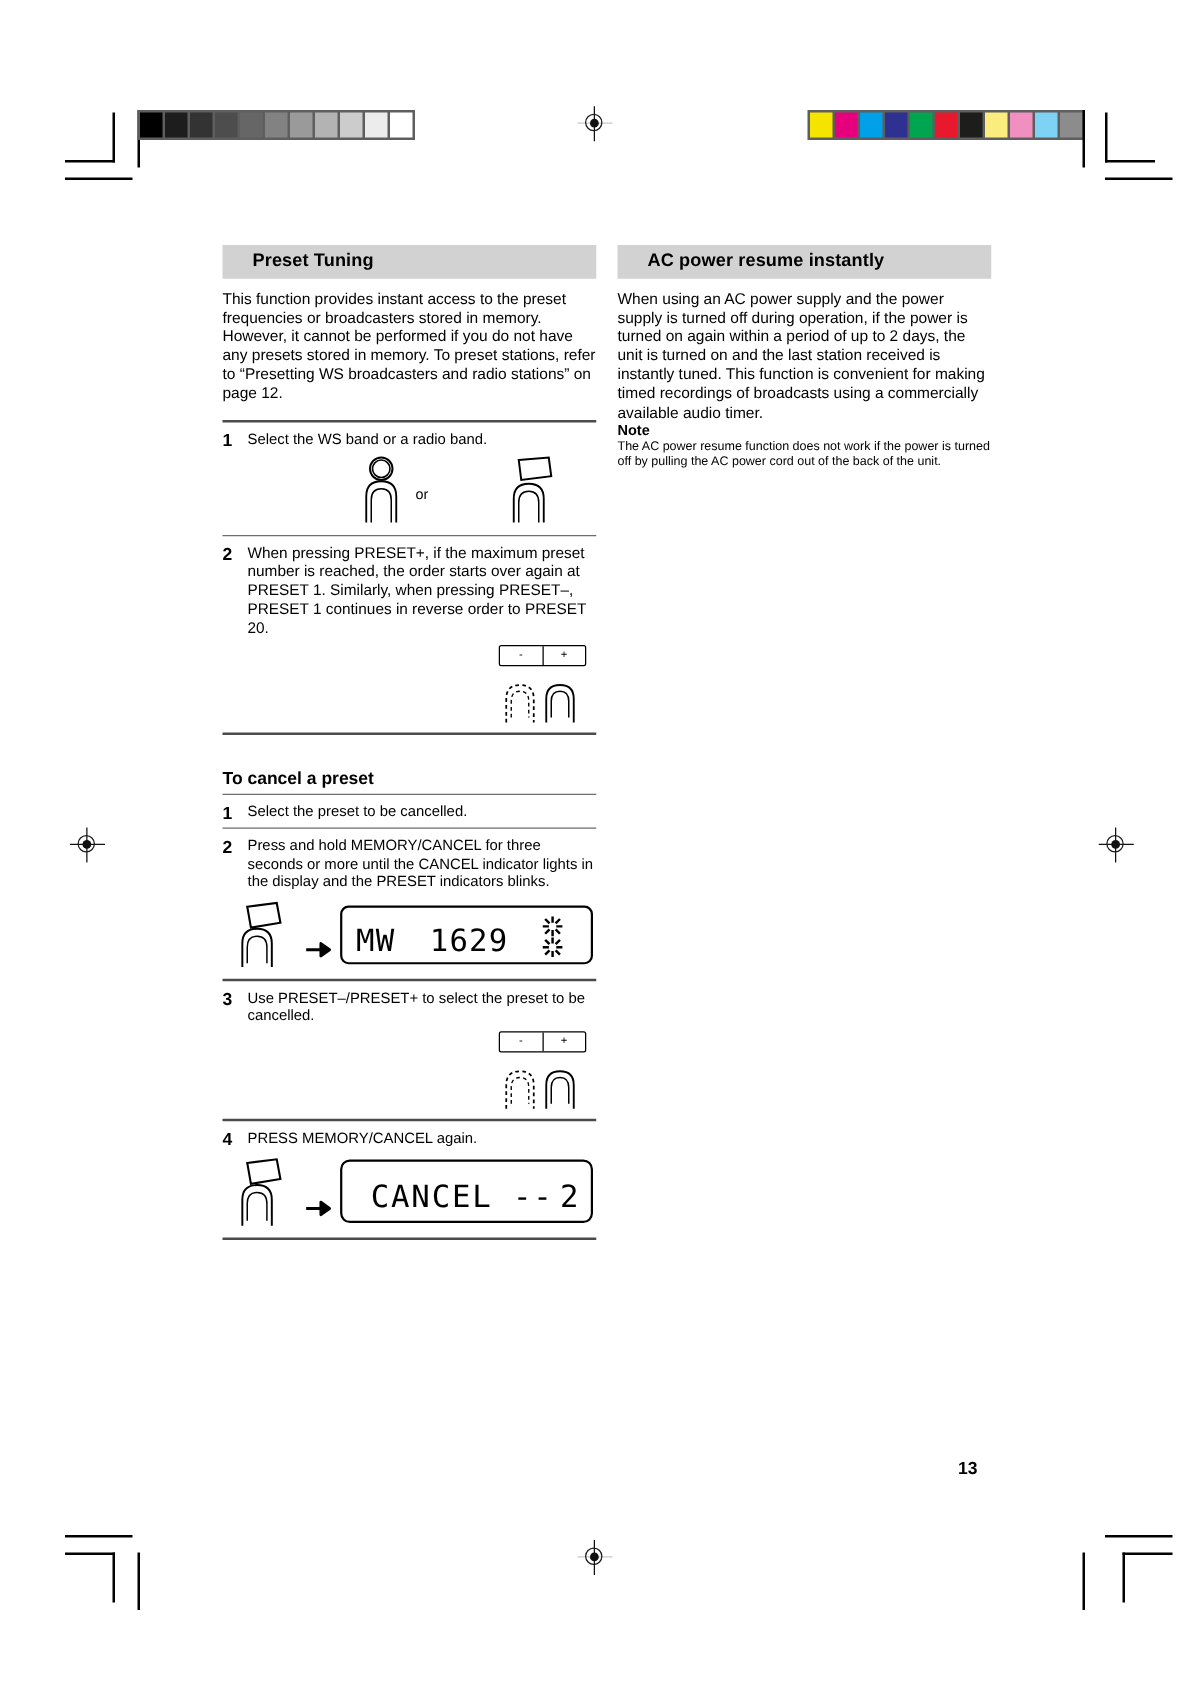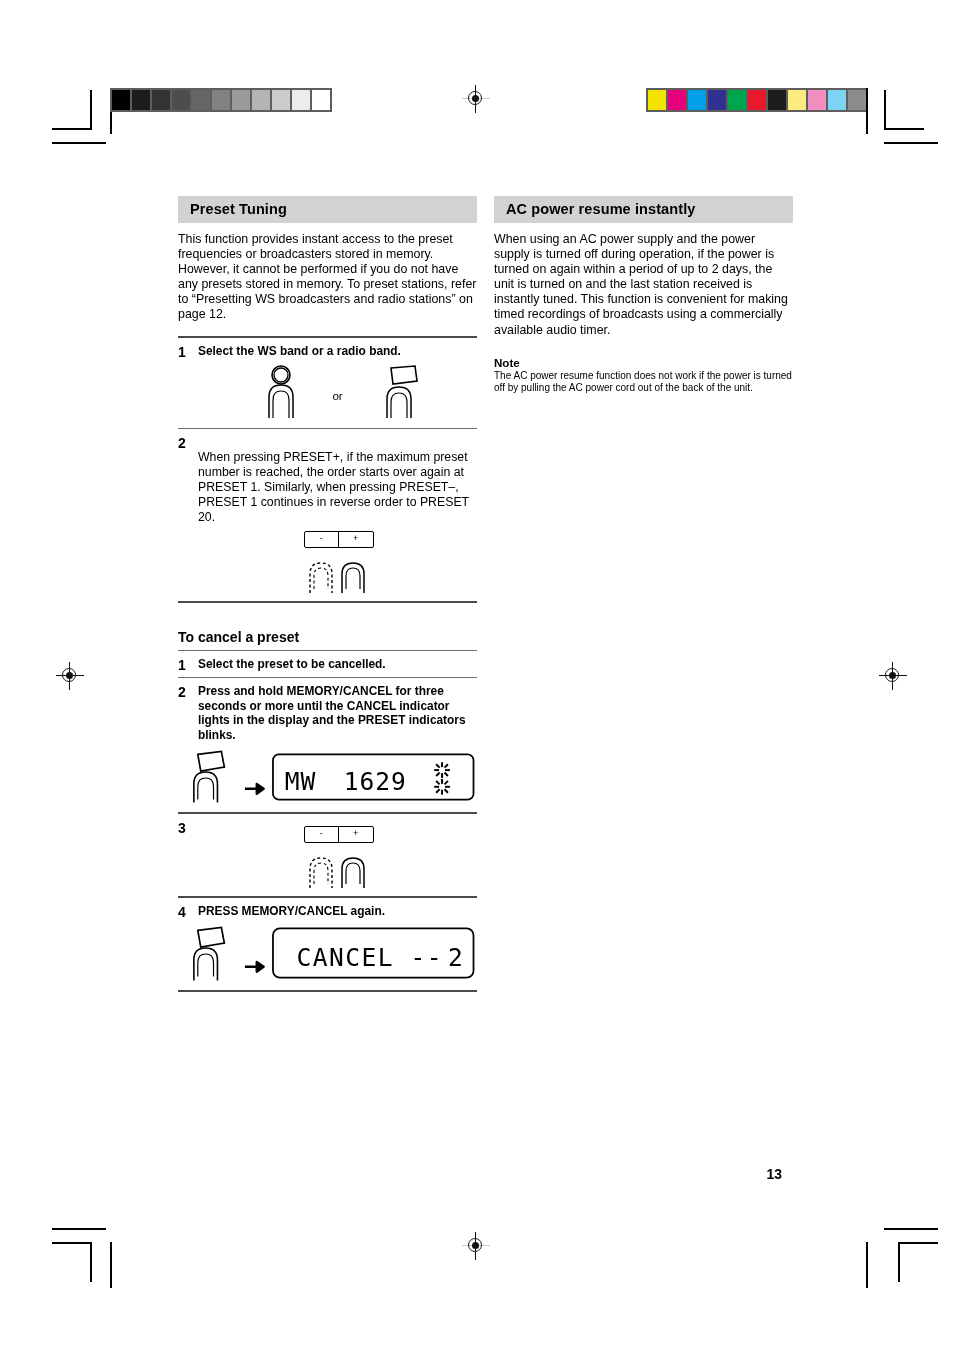--- a/index.html
+++ b/index.html
@@ -80,34 +80,33 @@
     position: absolute;
     width: 299px;
   }
   .col-left  { left: 178px; top: 196px; }
   .col-right { left: 494px; top: 196px; }
 
   .section-head {
     background: #d2d2d2;
     font-size: 14.5px;
     font-weight: bold;
-    padding: 5px 12px 6px 12px;
+    padding: 5px 12px 6px 24px;
     letter-spacing: 0.1px;
   }
 
   .body-text {
     font-size: 12.4px;
     line-height: 15.1px;
     margin-top: 9px;
   }
 
   .note-title {
     font-size: 11.6px;
     font-weight: bold;
-    margin-top: 18px;
   }
   .note-body {
     font-size: 10px;
     line-height: 12.6px;
     margin-top: 1px;
   }
 
   
   .rule-thick { border-top: 2.2px solid #4b4b4b; }
   .rule-thin  { border-top: 1.1px solid #6d6d6d; }
@@ -121,40 +120,40 @@
     left: 0; top: 6px;
     width: 20px;
     font-size: 14px;
     font-weight: bold;
   }
   .step .content {
     margin-left: 20px;
   }
   .step .lead {
     font-size: 11.9px;
-    font-weight: bold;
+    font-weight: normal;
     line-height: 14.4px;
   }
   .step .detail {
     font-size: 12.3px;
     line-height: 15px;
-    margin-top: 15px;
+    margin-top: 0px;
   }
 
   .subhead {
     font-size: 14px;
     font-weight: bold;
     margin-top: 26px;
     margin-bottom: 5px;
   }
 
   
   .illus {
     display: flex;
-    justify-content: center;
+    justify-content: flex-end;
     align-items: flex-end;
     padding: 6px 0 8px 0;
   }
   .illus.left-align {
     justify-content: flex-start;
     padding-left: 8px;
   }
   .illus svg { display: block; }
 
   
@@ -364,20 +363,21 @@
           </g>
         </g>
       </svg>
     </div>
   </div>
 
   <div class="rule-thick"></div>
   <div class="step">
     <div class="num">3</div>
     <div class="content">
+      <div class="lead">Use PRESET–/PRESET+ to select the preset to be cancelled.</div>
       <div class="illus">
         <div style="position:relative; width:88px; height:62px;">
           <div style="position:absolute; left:10px; top:0; width:68px; height:15px; border:1.6px solid #000; border-radius:2px; display:flex;">
             <div style="flex:1; border-right:1.4px solid #000; font-size:9px; line-height:13px; text-align:center;">-</div>
             <div style="flex:1; font-size:9px; line-height:13px; text-align:center;">+</div>
           </div>
           <svg width="88" height="48" viewBox="0 0 88 48" style="position:absolute; left:0; top:15px;">
             <path d="M16 47 L16 28 Q16 17 27 17 Q38 17 38 28 L38 47" fill="none" stroke="#000" stroke-width="1.4" stroke-dasharray="3,2.5"></path>
             <path d="M20 43 L20 30 Q20 22 27 22 Q34 22 34 30 L34 43" fill="none" stroke="#000" stroke-width="1.1" stroke-dasharray="3,2.5"></path>
             <path d="M48 47 L48 28 Q48 17 59 17 Q70 17 70 28 L70 47" fill="none" stroke="#000" stroke-width="1.5"></path>

